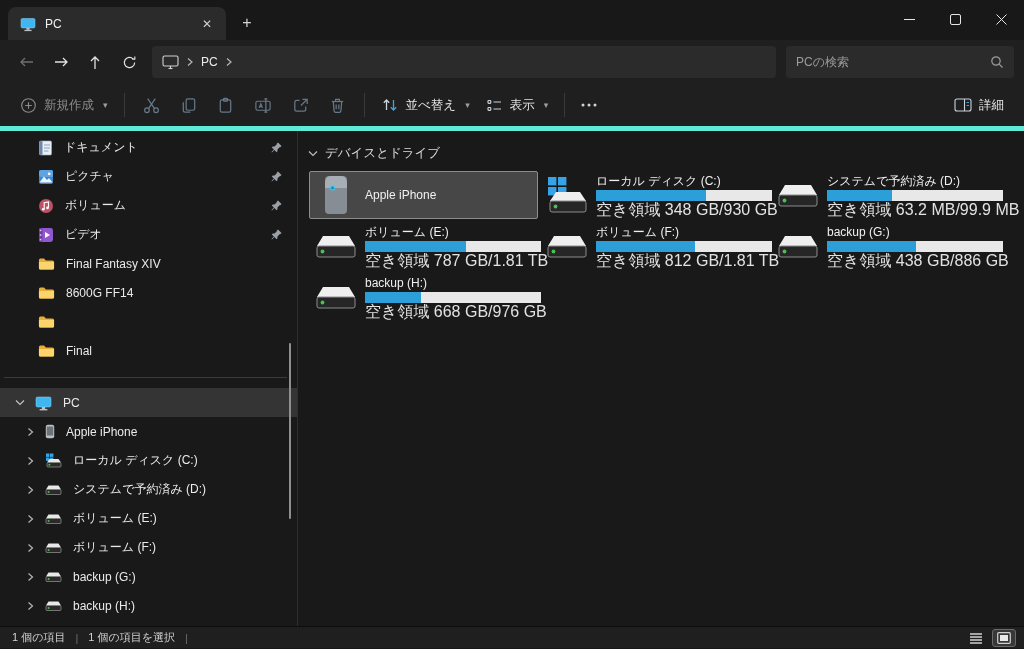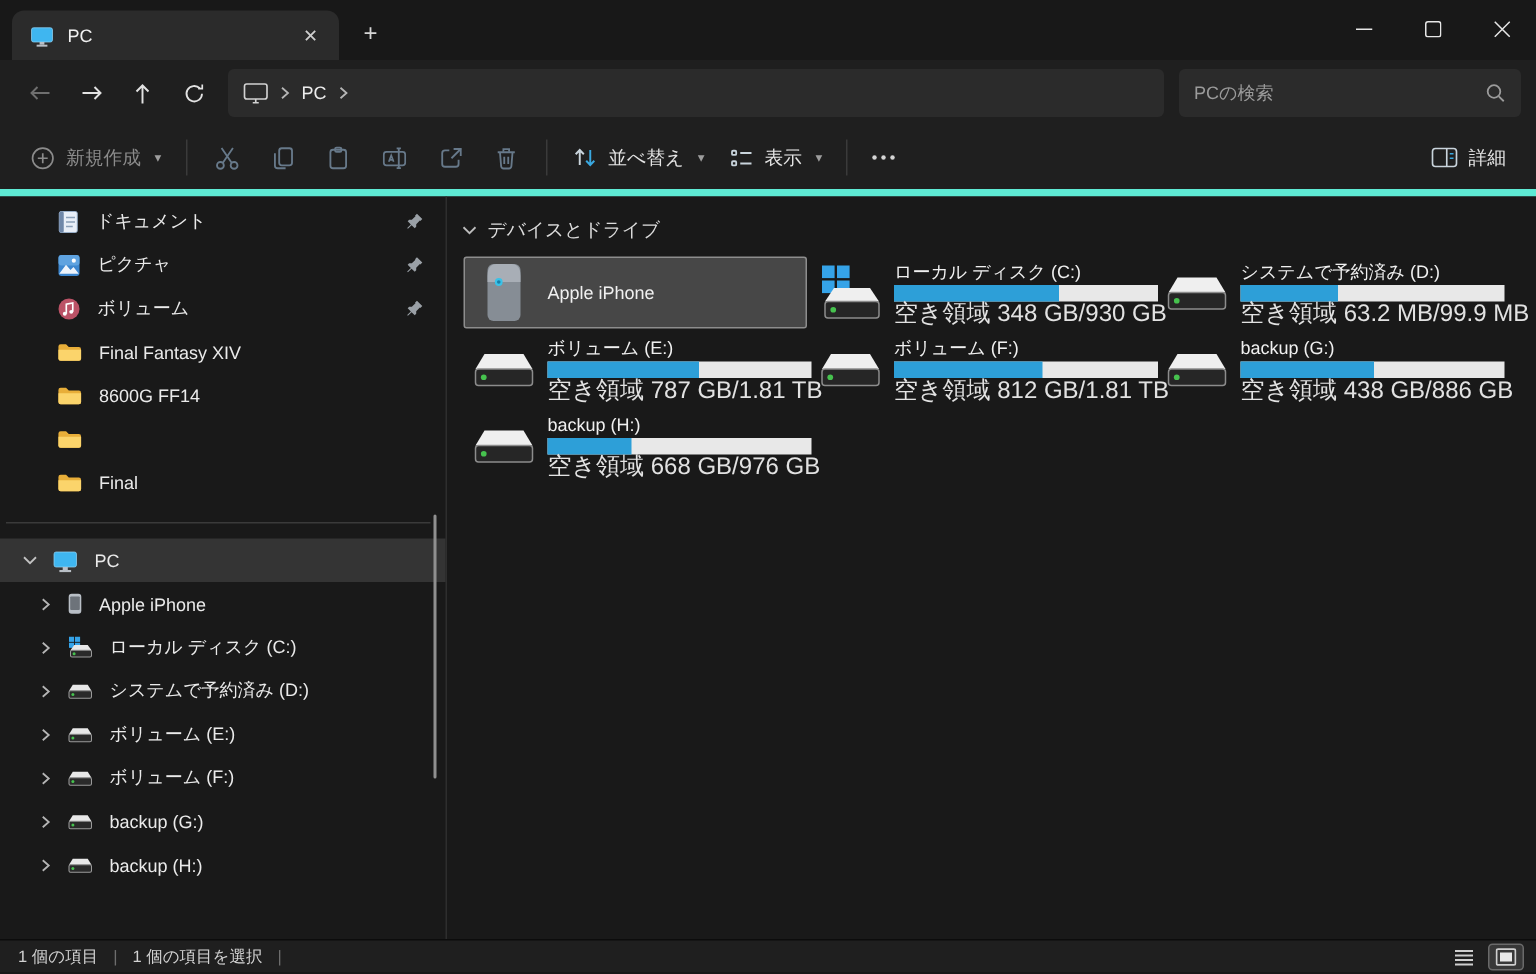--- a/index.html
+++ b/index.html
@@ -315,20 +315,38 @@
           </svg>
       </span>
       <span class="lbl">ボリューム</span>
       <span>
         <svg width="13" height="13" viewBox="0 0 16 16">
             <path d="M9.8 1.8 L14.2 6.2 L12.6 7.8 L12.2 7.4 L9.2 10.4 L9.2 12.6 L8 13.8 L5.4 11.2 L2.4 14.2 L1.8 13.6 L4.8 10.6 L2.2 8 L3.4 6.8 L5.6 6.8 L8.6 3.8 L8.2 3.4 Z" fill="#9aa0a6"></path>
           </svg>
       </span>
     </div>
 
+    <div class="side-item">
+      <span>
+        <svg width="16" height="16" viewBox="0 0 16 16">
+            <rect x="1" y="1" width="14" height="14" rx="2.4" fill="#9157cf"></rect>
+            <rect x="1" y="1" width="3.4" height="14" rx="1.6" fill="#6f3ba8"></rect>
+            <rect x="1.8" y="2.6" width="1.6" height="1.6" fill="#d9c6f2"></rect>
+            <rect x="1.8" y="7.2" width="1.6" height="1.6" fill="#d9c6f2"></rect>
+            <rect x="1.8" y="11.8" width="1.6" height="1.6" fill="#d9c6f2"></rect>
+            <path d="M7 5 L12 8 L7 11 Z" fill="#ffffff"></path>
+          </svg>
+      </span>
+      <span class="lbl">ビデオ</span>
+      <span>
+        <svg width="13" height="13" viewBox="0 0 16 16">
+            <path d="M9.8 1.8 L14.2 6.2 L12.6 7.8 L12.2 7.4 L9.2 10.4 L9.2 12.6 L8 13.8 L5.4 11.2 L2.4 14.2 L1.8 13.6 L4.8 10.6 L2.2 8 L3.4 6.8 L5.6 6.8 L8.6 3.8 L8.2 3.4 Z" fill="#9aa0a6"></path>
+          </svg>
+      </span>
+    </div>
 
     <div class="side-item">
       <span>
         <svg width="17" height="14" viewBox="0 0 18 14">
             <path d="M1 2.8 Q1 1.2 2.6 1.2 H6.4 L8.3 3.2 H15.4 Q17 3.2 17 4.8 V11.2 Q17 12.8 15.4 12.8 H2.6 Q1 12.8 1 11.2 Z" fill="#e8ae39"></path>
             <path d="M1 5 H17 V11.2 Q17 12.8 15.4 12.8 H2.6 Q1 12.8 1 11.2 Z" fill="#fbd46b"></path>
           </svg>
       </span>
       <span class="lbl">Final Fantasy XIV</span>
     </div>

